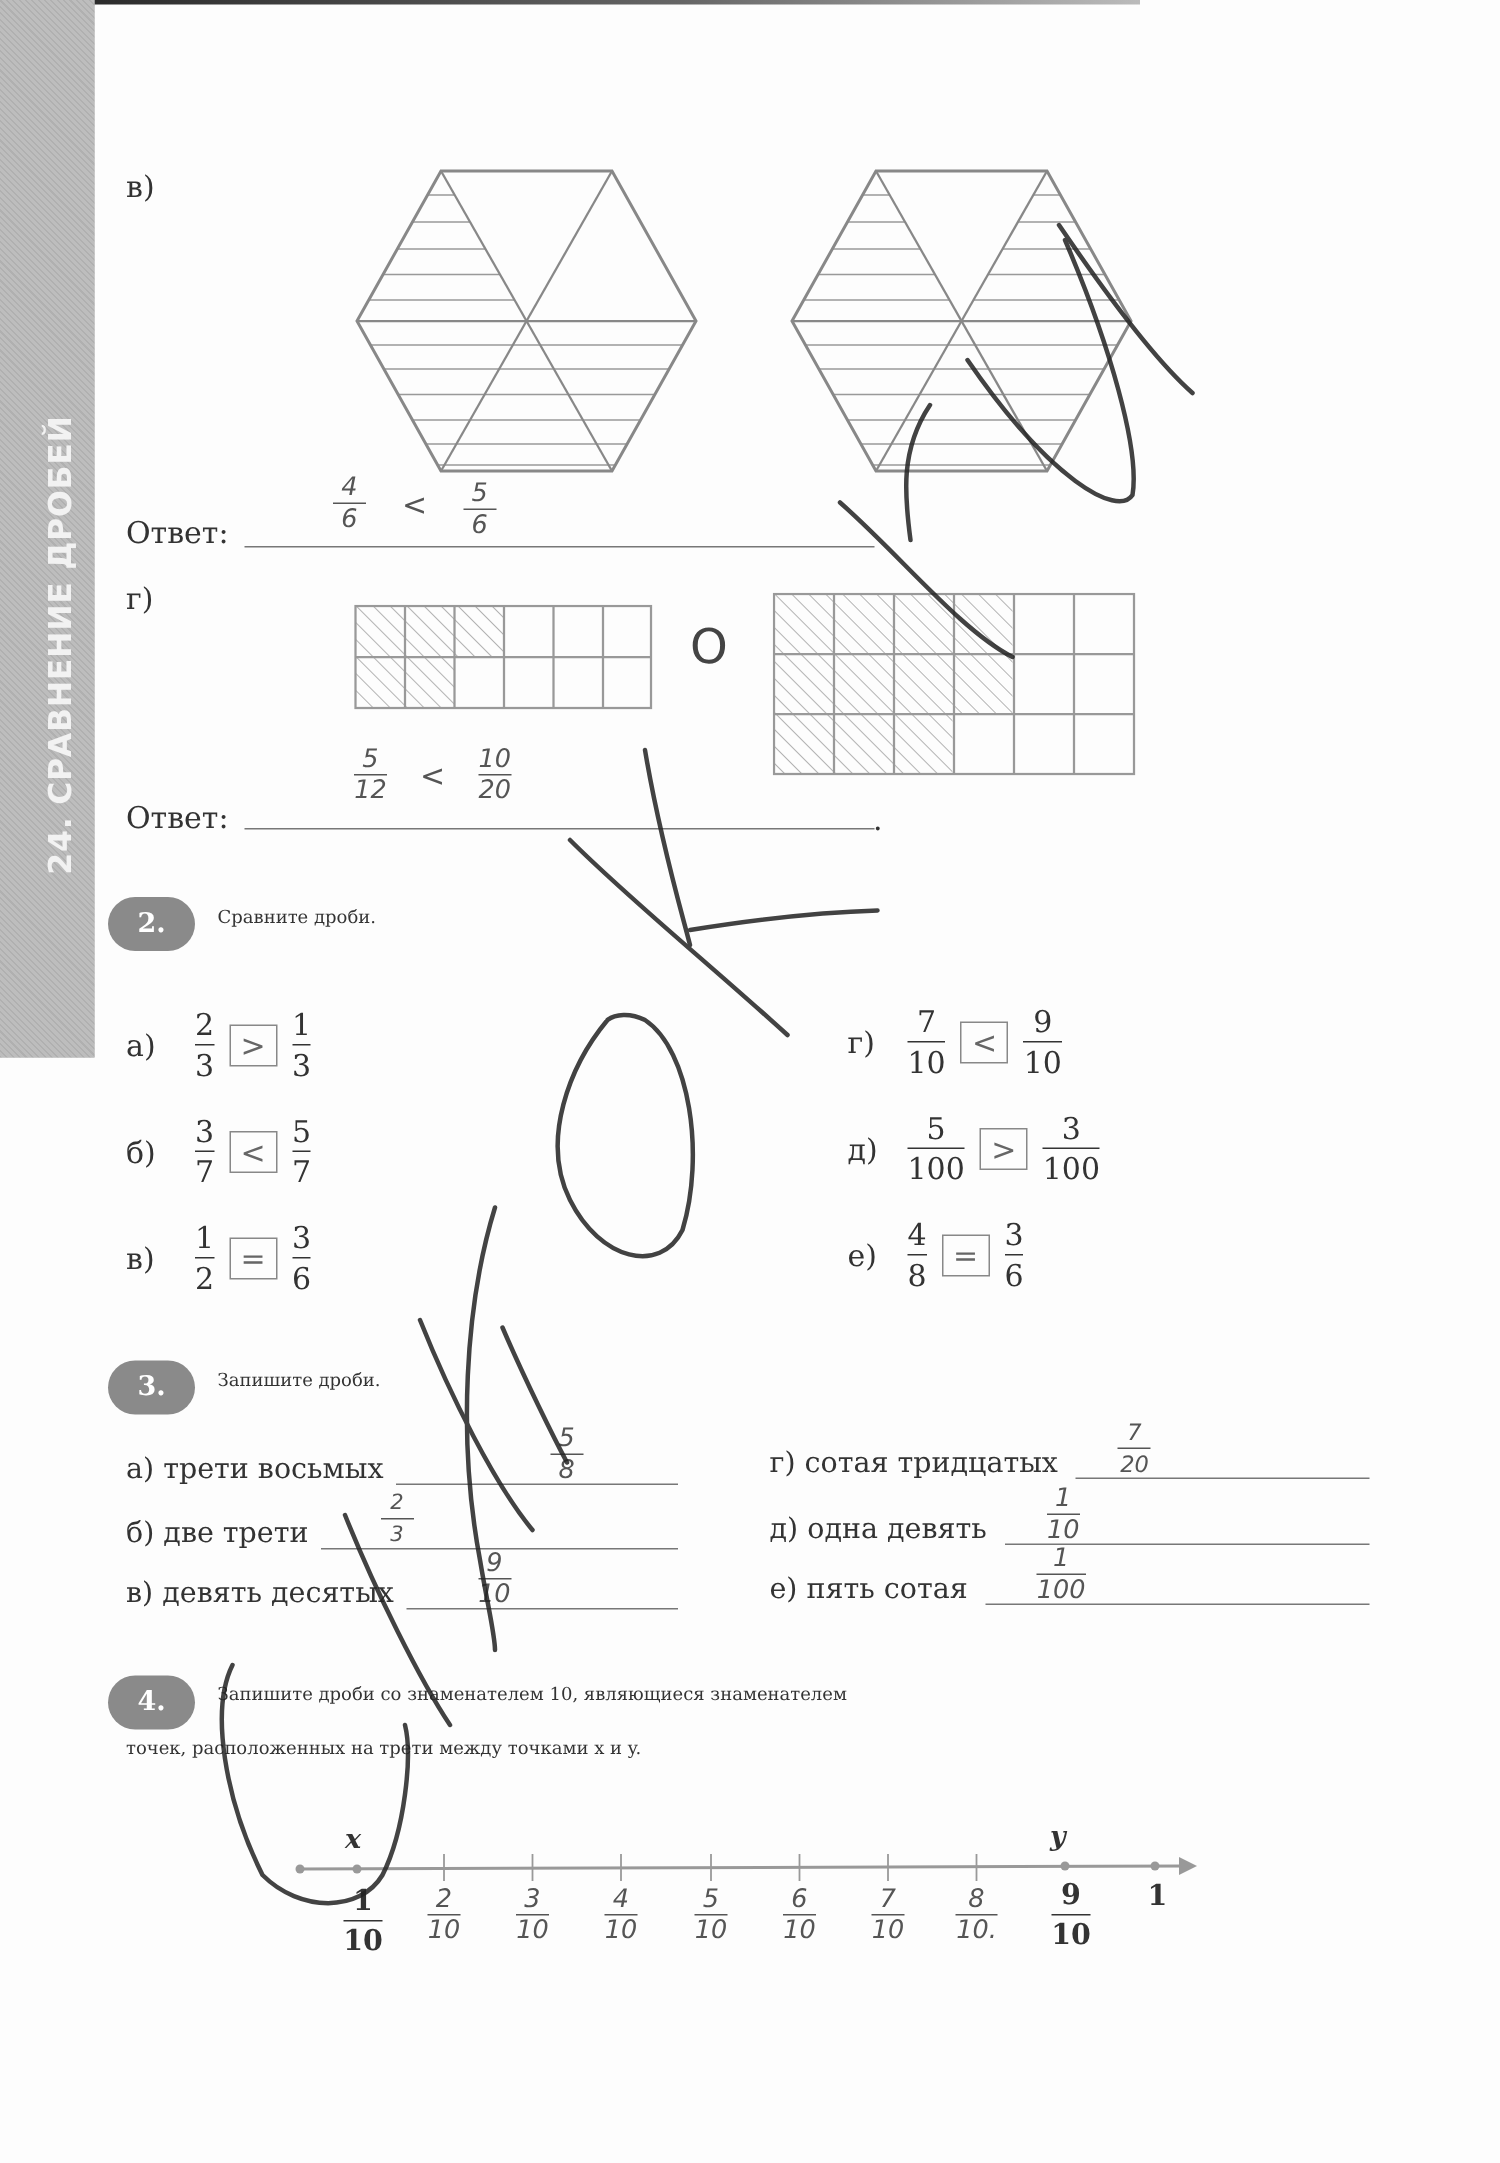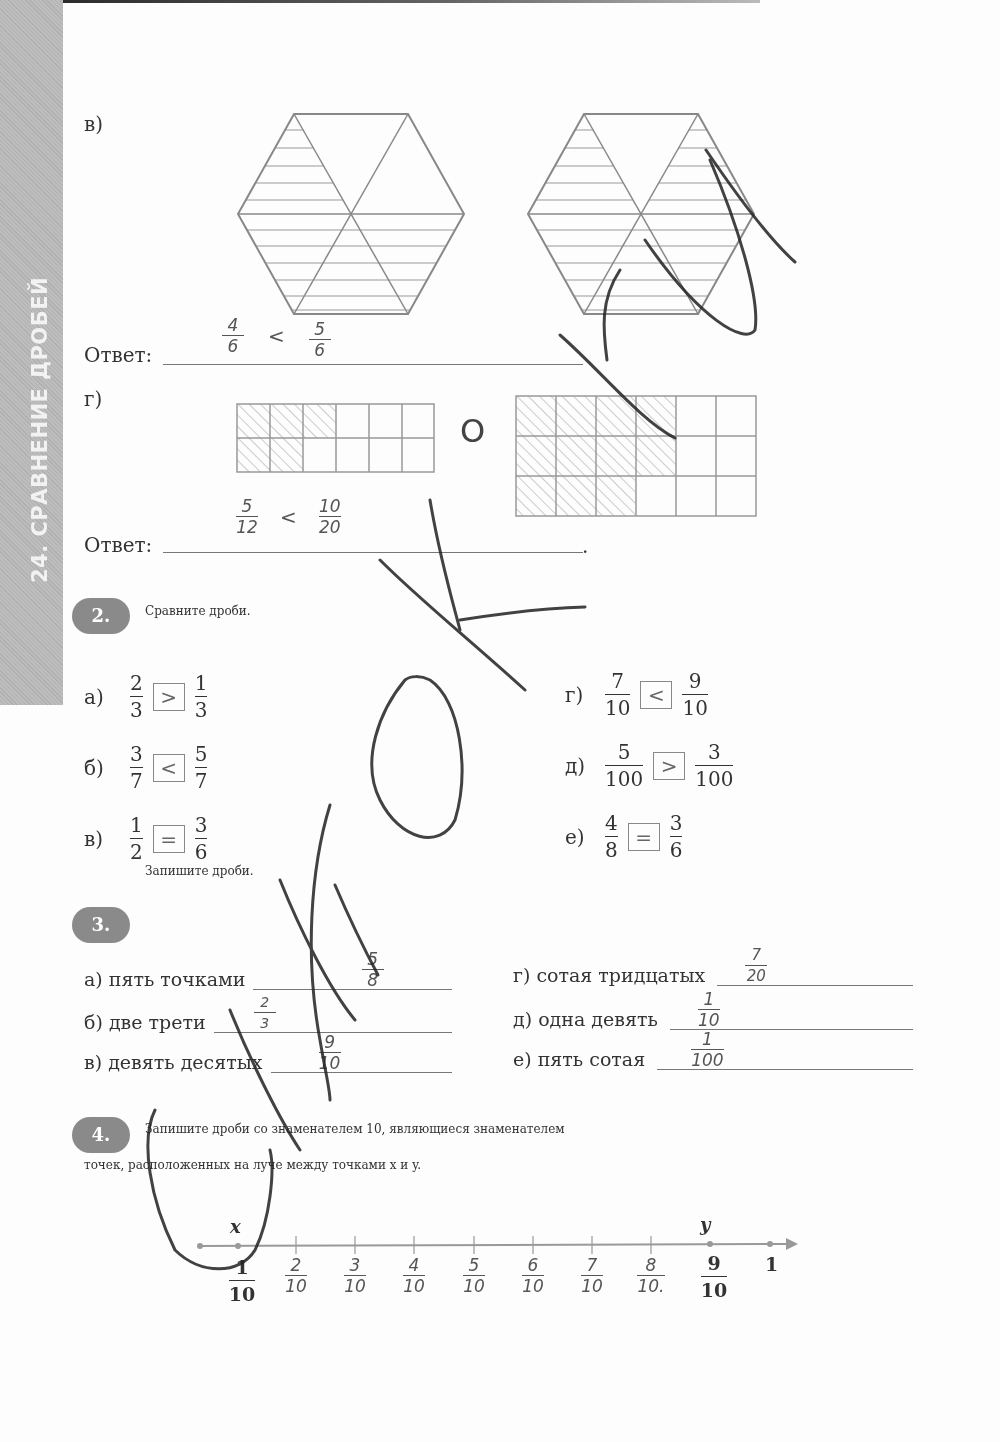--- a/index.html
+++ b/index.html
@@ -257,24 +257,24 @@
     <span class="cmp-box">=</span>
     <span class="frac">
         <span>3</span>
         <span class="bar"></span>
         <span>6</span>
       </span>
   </div>
 </div>
 
 <div class="abs badge" style="left:72px;top:907px;">3.</div>
-<div class="abs task-title" style="left:145px;top:864px;">Запишите дроби.</div>
+<div class="abs task-title" style="left:145px;top:913px;">Запишите дроби.</div>
 
 <div class="abs write-row" style="left:84px;top:950px;width:368px;">
-  <span>а) пять точками</span>
+  <span>а) трети восьмых</span>
   <span style="flex:1;border-bottom:1px solid #777;margin-left:8px;display:flex;justify-content:center;">
     <span class="hfrac" style="margin-left:40px;">
         <span>5</span>
         <span class="bar"></span>
         <span>8</span>
       </span>
   </span>
 </div>
 <div class="abs write-row" style="left:84px;top:993px;width:368px;">
   <span>б) две трети</span>
@@ -323,21 +323,21 @@
     <span class="hfrac" style="margin-left:34px;">
         <span>1</span>
         <span class="bar"></span>
         <span>100</span>
       </span>
   </span>
 </div>
 
 <div class="abs badge" style="left:72px;top:1117px;">4.</div>
 <div class="abs task-title" style="left:145px;top:1122px;">Запишите дроби со знаменателем 10, являющиеся знаменателем</div>
-<div class="abs task-title" style="left:84px;top:1158px;">точек, расположенных на луче между точками x и y.</div>
+<div class="abs task-title" style="left:84px;top:1158px;">точек, расположенных на трети между точками x и y.</div>
 
 <svg class="abs" style="left:190px;top:1228px;" width="620" height="30">
   <line x1="10" y1="18" x2="600" y2="16" stroke="#999" stroke-width="2"></line>
   <polygon points="596,10 608,16 596,22" fill="#999"></polygon>
   <circle cx="10" cy="18" r="3" fill="#999"></circle>
   <circle cx="48" cy="18" r="3" fill="#999"></circle>
   <g stroke="#999" stroke-width="1.2">
     <line x1="106" y1="8" x2="106" y2="26"></line>
       <line x1="165" y1="8" x2="165" y2="26"></line>
     <line x1="224" y1="8" x2="224" y2="26"></line>

